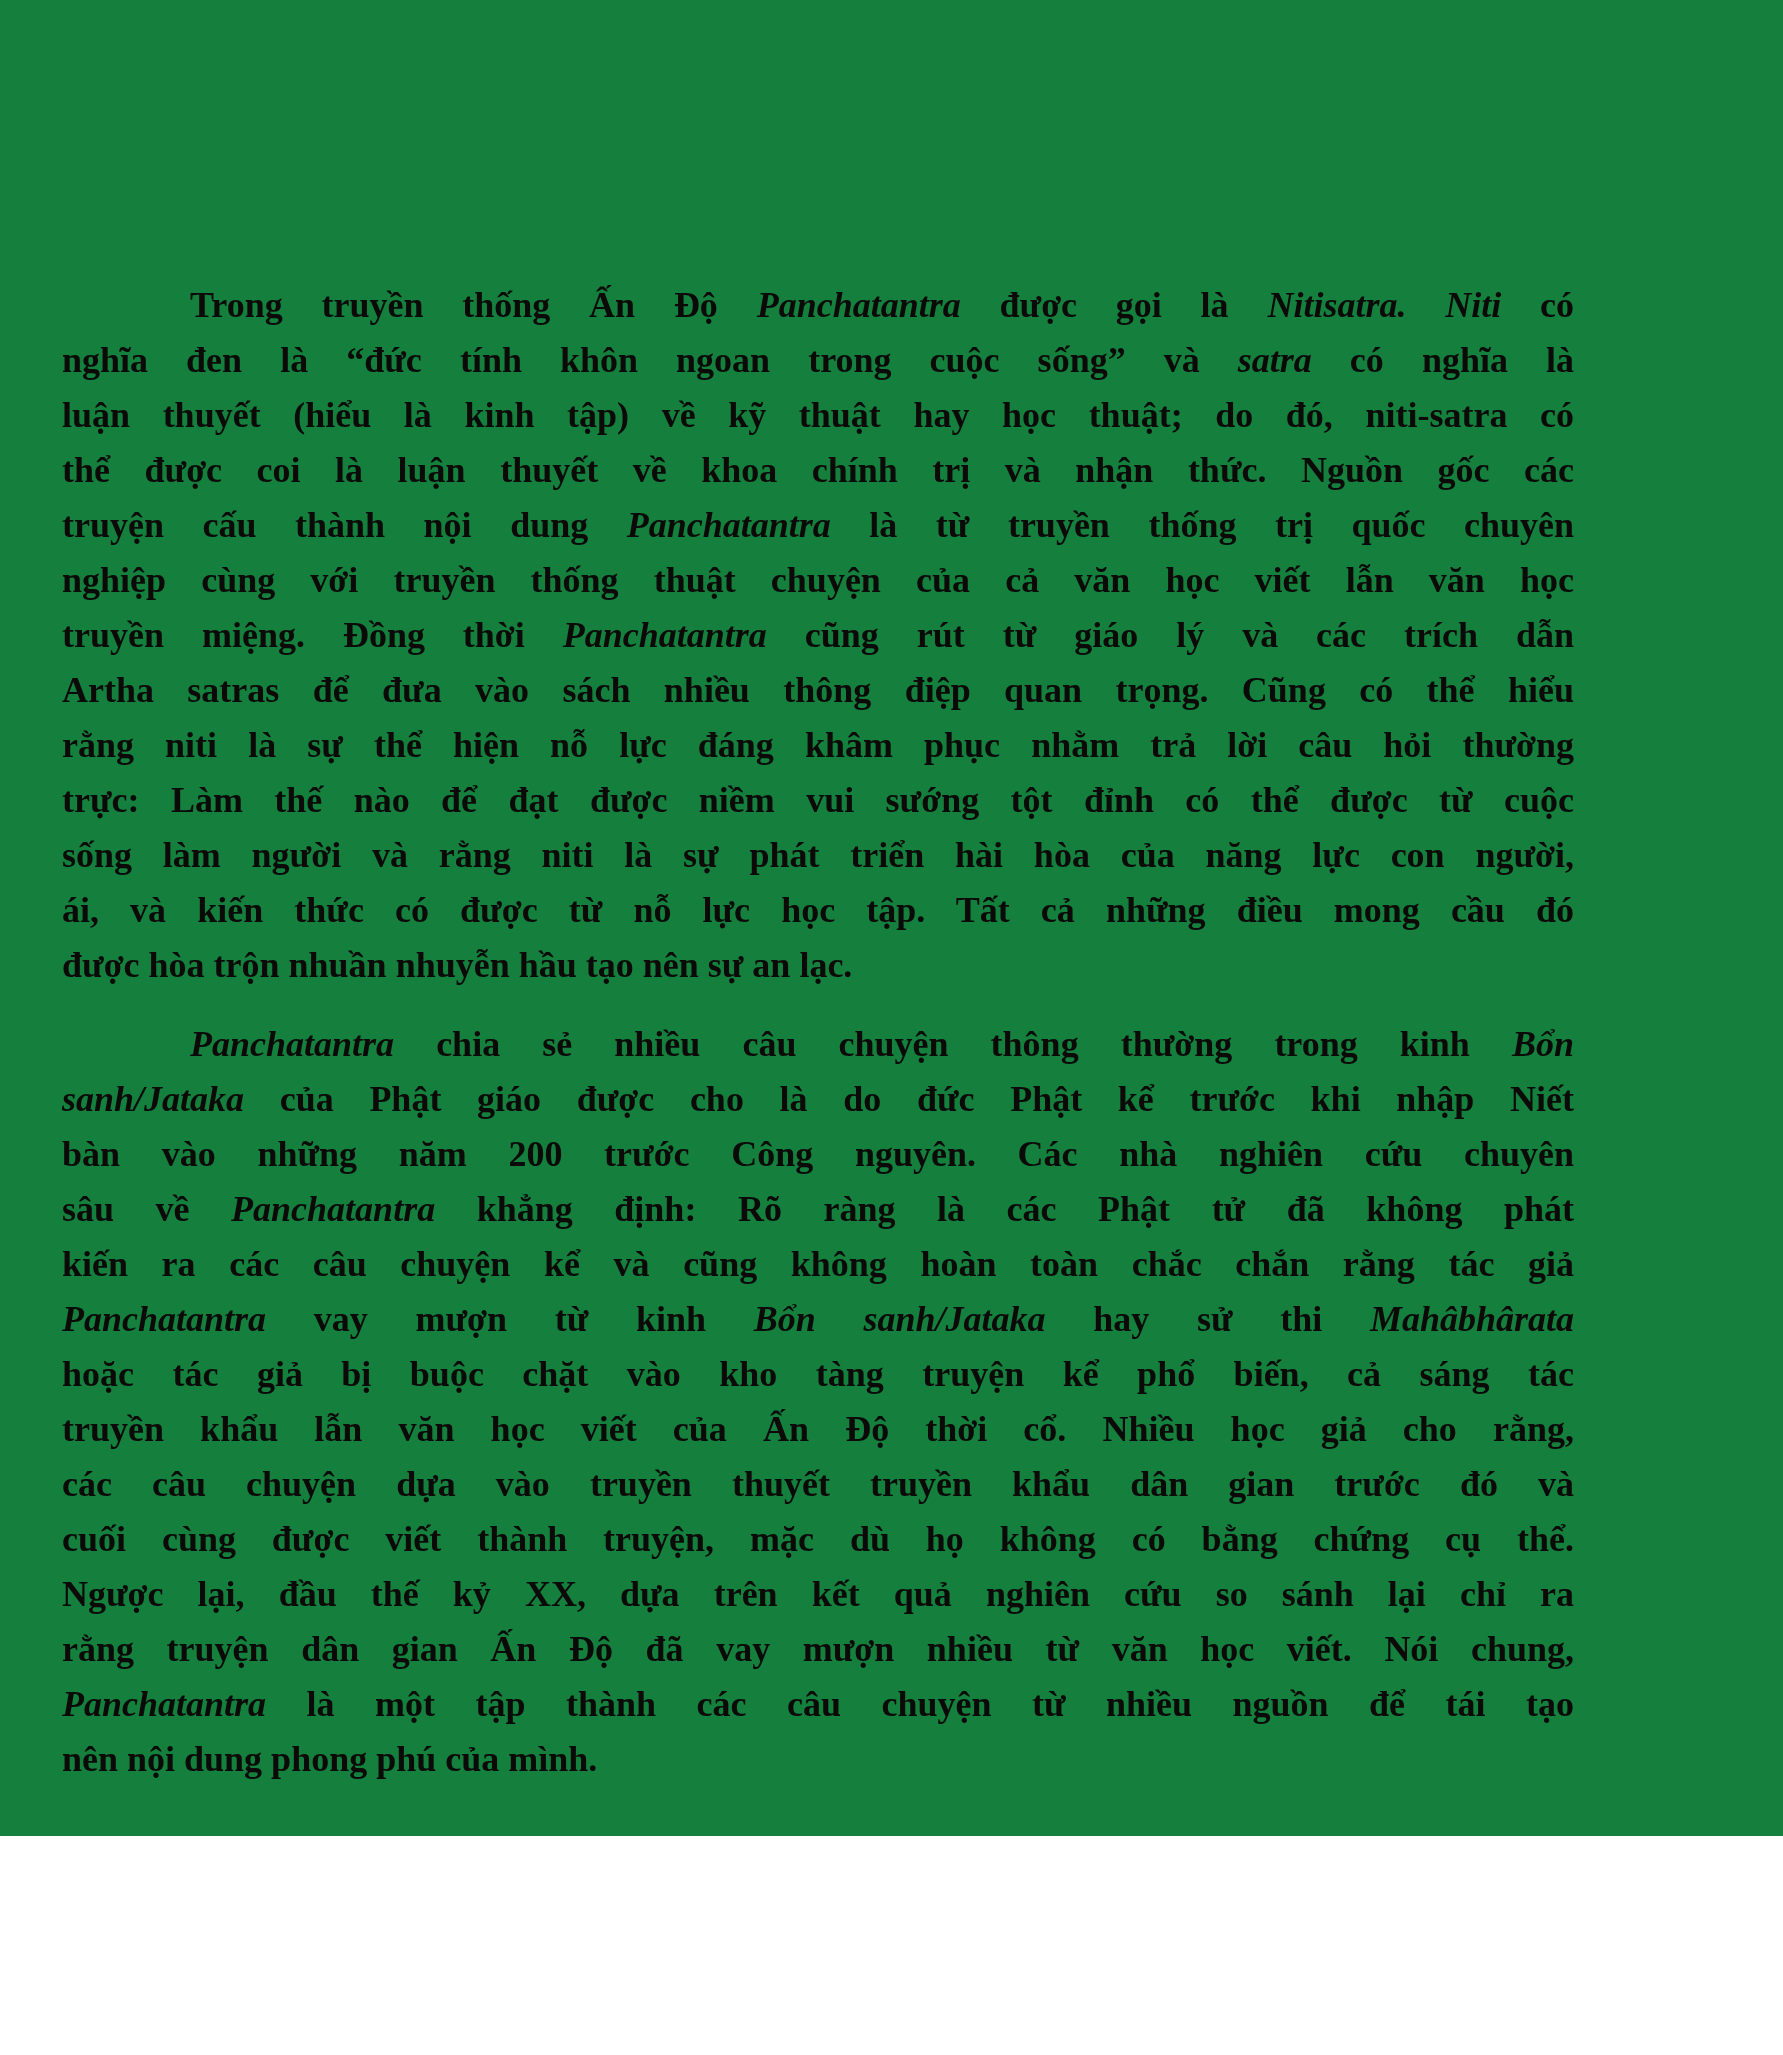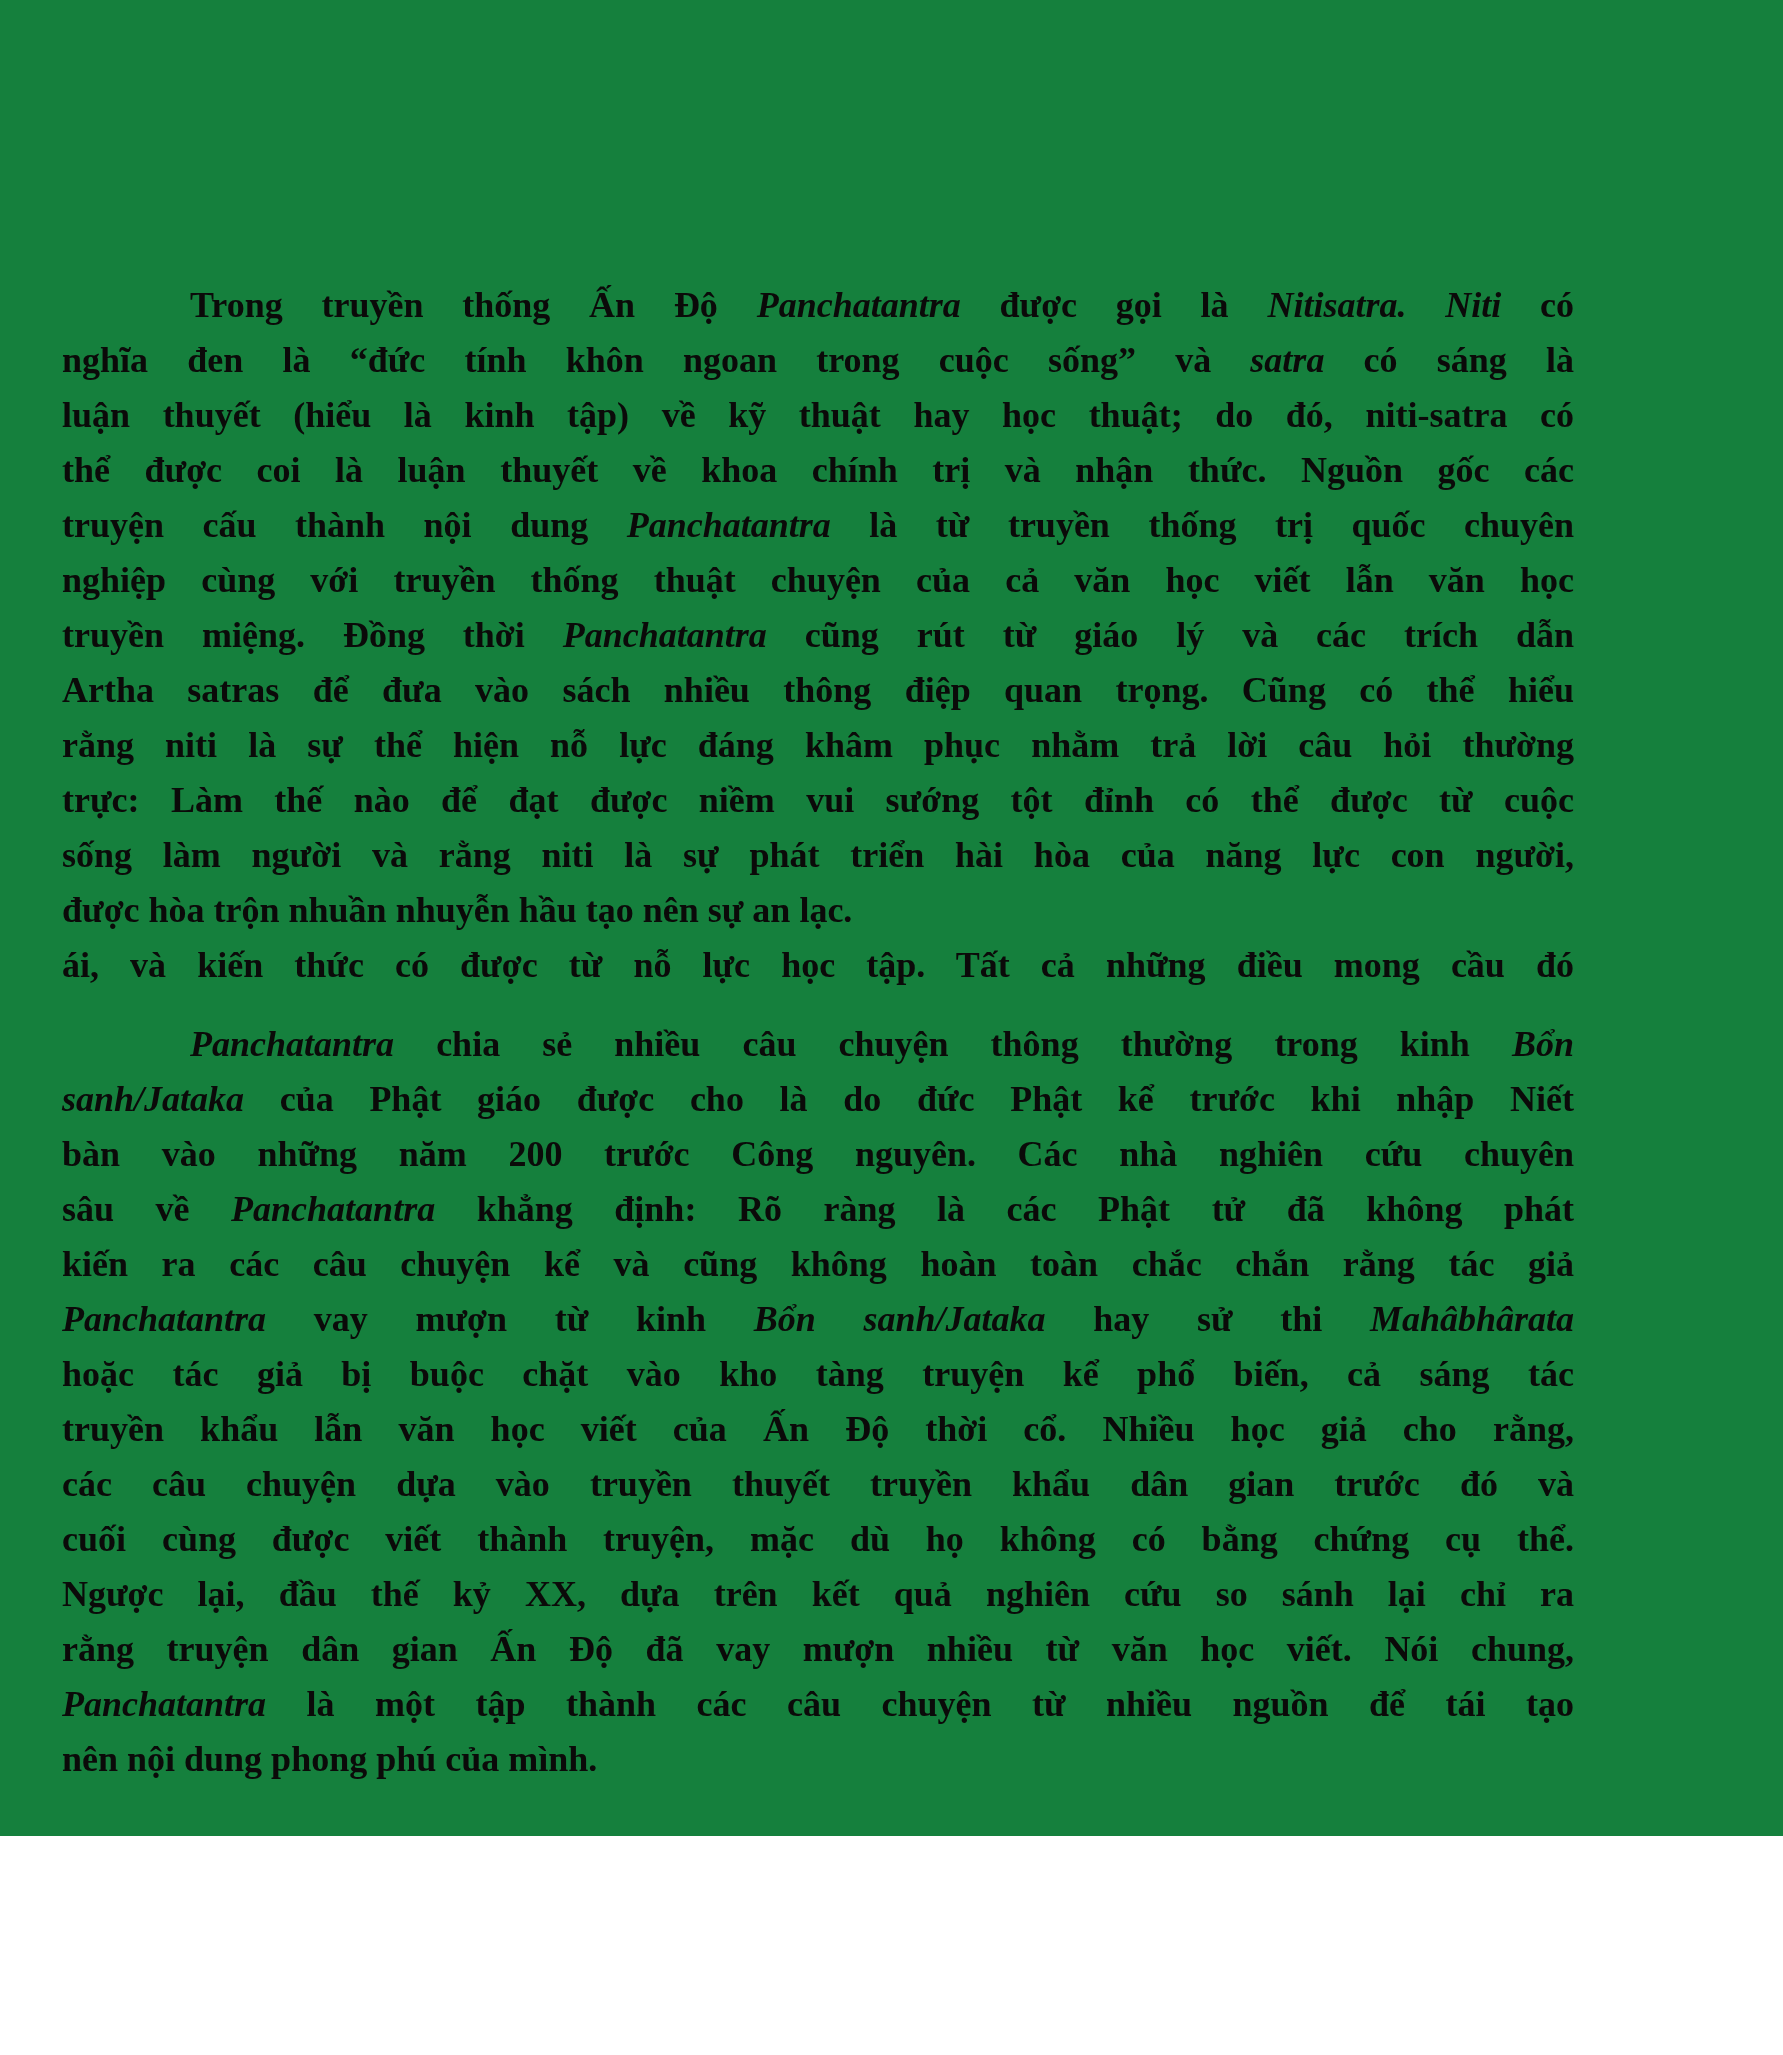--- a/index.html
+++ b/index.html
@@ -80,32 +80,32 @@
   }
 </style>
 </head>
 <body>
 
 <div class="page">
 
   <div class="text-block">
       <div class="paragraph">
         <div class="line indent"><span>Trong truyền thống Ấn Độ </span><i>Panchatantra</i><span> được gọi là </span><i>Nitisatra. Niti</i><span> có</span></div>
-        <div class="line"><span>nghĩa đen là “đức tính khôn ngoan trong cuộc sống” và </span><i>satra</i><span> có sáng là</span></div>
+        <div class="line"><span>nghĩa đen là “đức tính khôn ngoan trong cuộc sống” và </span><i>satra</i><span> có nghĩa là</span></div>
         <div class="line"><span>luận thuyết (hiểu là kinh tập) về kỹ thuật hay học thuật; do đó, niti-satra có</span></div>
         <div class="line"><span>thể được coi là luận thuyết về khoa chính trị và nhận thức. Nguồn gốc các</span></div>
         <div class="line"><span>truyện cấu thành nội dung </span><i>Panchatantra</i><span> là từ truyền thống trị quốc chuyên</span></div>
         <div class="line"><span>nghiệp cùng với truyền thống thuật chuyện của cả văn học viết lẫn văn học</span></div>
         <div class="line"><span>truyền miệng. Đồng thời </span><i>Panchatantra</i><span> cũng rút từ giáo lý và các trích dẫn</span></div>
         <div class="line"><span>Artha satras để đưa vào sách nhiều thông điệp quan trọng. Cũng có thể hiểu</span></div>
         <div class="line"><span>rằng niti là sự thể hiện nỗ lực đáng khâm phục nhằm trả lời câu hỏi thường</span></div>
         <div class="line"><span>trực: Làm thế nào để đạt được niềm vui sướng tột đỉnh có thể được từ cuộc</span></div>
         <div class="line"><span>sống làm người và rằng niti là sự phát triển hài hòa của năng lực con người,</span></div>
+        <div class="line"><span>ái, và kiến thức có được từ nỗ lực học tập. Tất cả những điều mong cầu đó</span></div>
         <div class="line last"><span>được hòa trộn nhuần nhuyễn hầu tạo nên sự an lạc.</span></div>
-        <div class="line"><span>ái, và kiến thức có được từ nỗ lực học tập. Tất cả những điều mong cầu đó</span></div>
       </div>
       <div class="paragraph">
         <div class="line indent"><i>Panchatantra</i><span> chia sẻ nhiều câu chuyện thông thường trong kinh </span><i>Bổn</i></div>
         <div class="line"><i>sanh/Jataka</i><span> của Phật giáo được cho là do đức Phật kể trước khi nhập Niết</span></div>
         <div class="line"><span>bàn vào những năm 200 trước Công nguyên. Các nhà nghiên cứu chuyên</span></div>
         <div class="line"><span>sâu về </span><i>Panchatantra</i><span> khẳng định: Rõ ràng là các Phật tử đã không phát</span></div>
         <div class="line"><span>kiến ra các câu chuyện kể và cũng không hoàn toàn chắc chắn rằng tác giả</span></div>
         <div class="line"><i>Panchatantra</i><span> vay mượn từ kinh </span><i>Bổn sanh/Jataka</i><span> hay sử thi </span><i>Mahâbhârata</i></div>
         <div class="line"><span>hoặc tác giả bị buộc chặt vào kho tàng truyện kể phổ biến, cả sáng tác</span></div>
         <div class="line"><span>truyền khẩu lẫn văn học viết của Ấn Độ thời cổ. Nhiều học giả cho rằng,</span></div>

